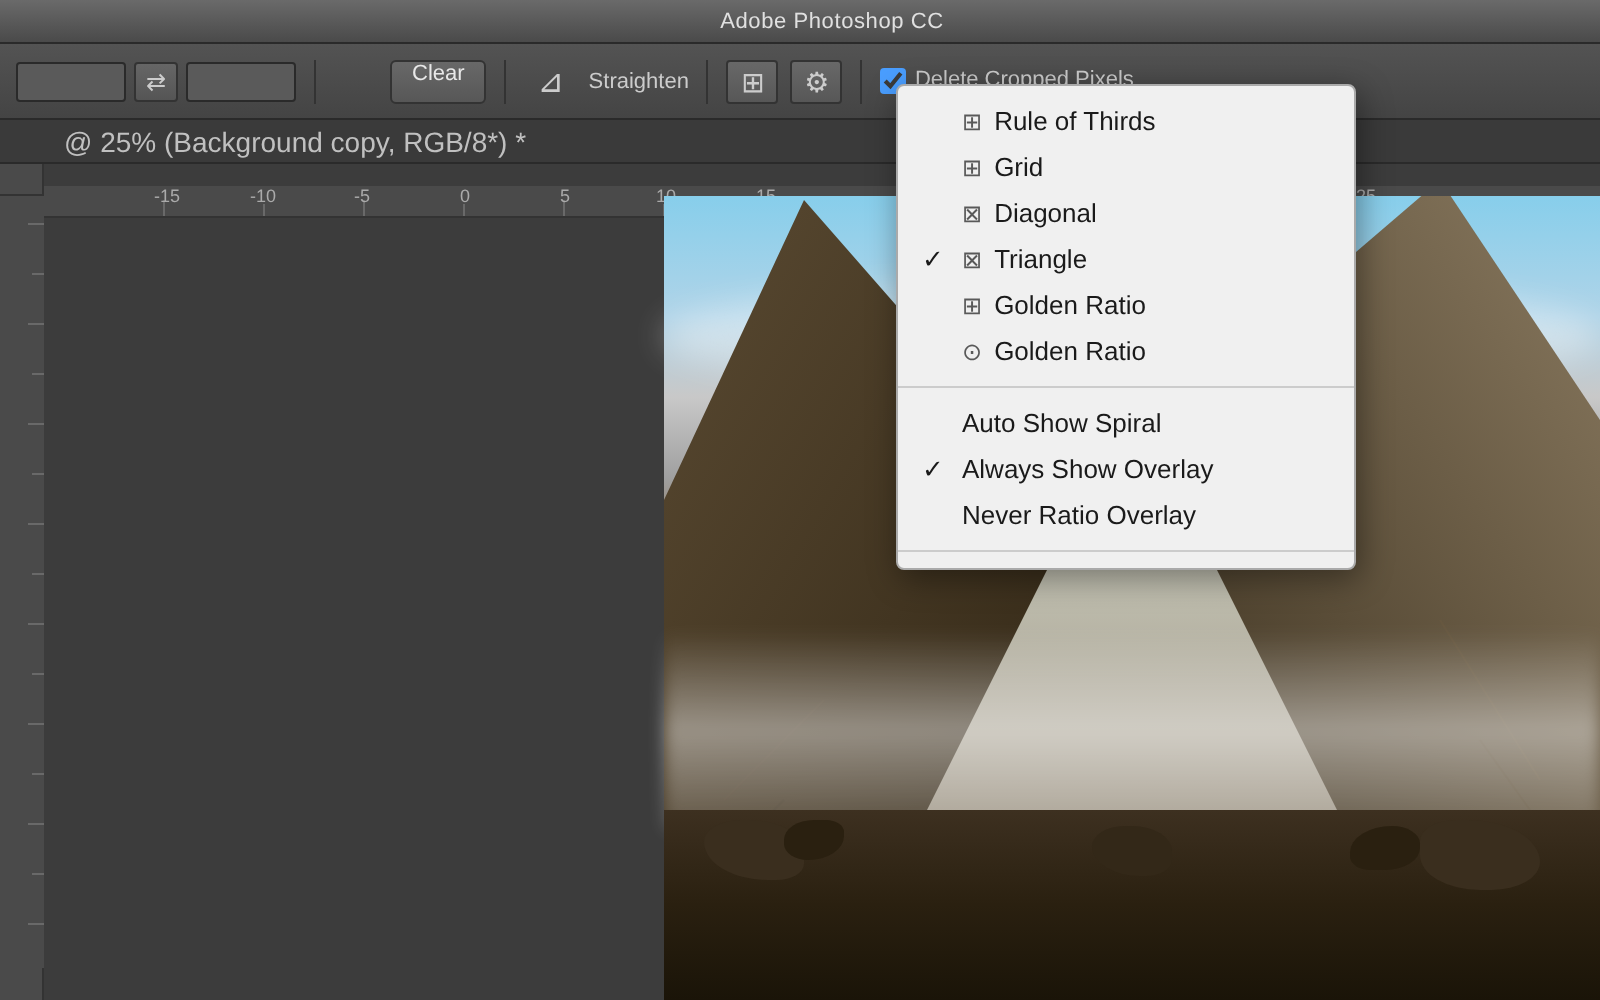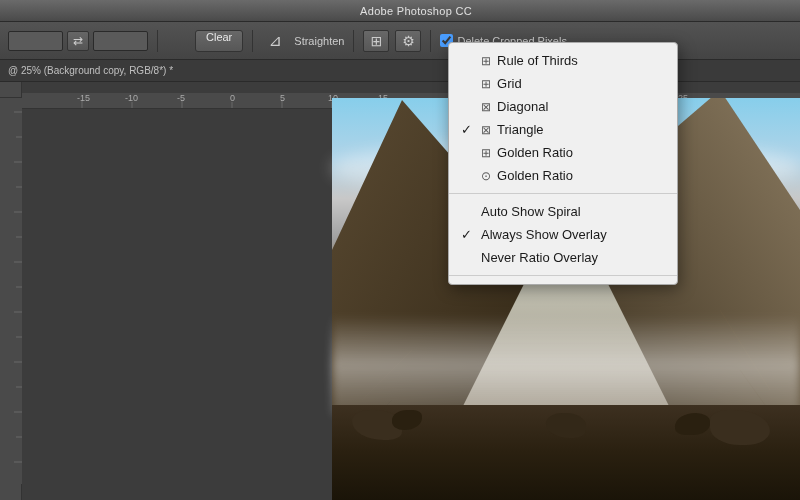--- a/index.html
+++ b/index.html
@@ -104,21 +104,20 @@
       align-items: center;
       justify-content: center;
       cursor: pointer;
       color: #ccc;
       font-size: 14px;
       border-radius: 2px;
     }
 
     .toolbar-checkbox-label {
       display: flex;
-      align-items: center;
       gap: 4px;
       color: #ccc;
       font-size: 11px;
       cursor: pointer;
     }
 
     .toolbar-checkbox-label input {
       accent-color: #4a9eff;
     }
 
@@ -127,21 +126,22 @@
       width: 100%;
       height: 22px;
       background: #3a3a3a;
       border-bottom: 1px solid #2a2a2a;
       display: flex;
       align-items: center;
       padding: 0 8px;
     }
     #status-bar span {
       color: #c0c0c0;
-      font-size: 10px;
+      font-size: 14px;
+      margin-left: 24px;
     }
 
     
     .ruler-h {
       position: absolute;
       top: 93px;
       left: 22px;
       right: 0;
       height: 16px;
       background: #4a4a4a;

